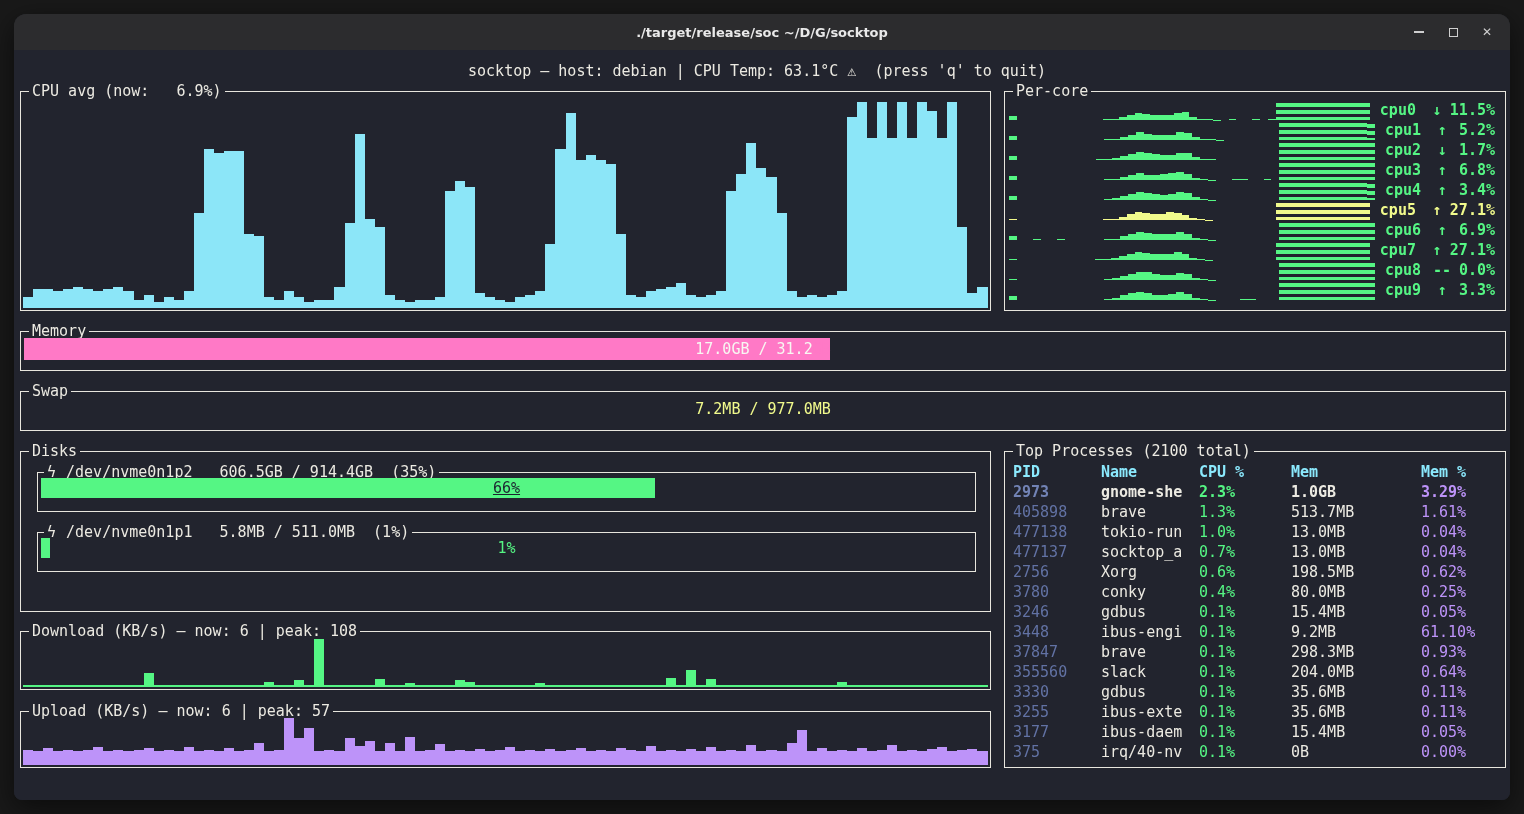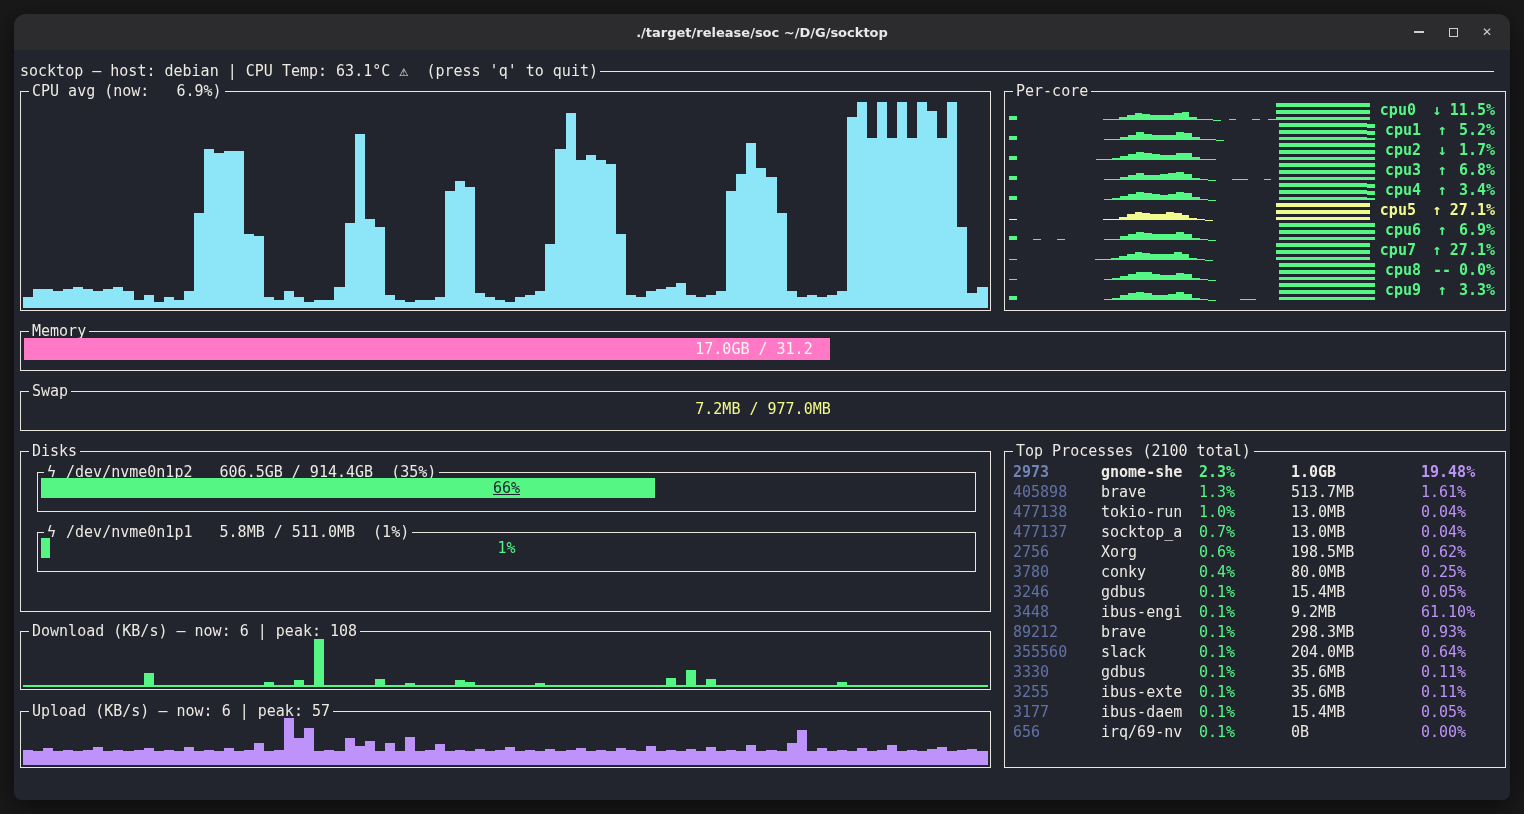--- a/index.html
+++ b/index.html
@@ -14,21 +14,21 @@
     border-radius:12px 12px 8px 8px;box-shadow:0 8px 28px rgba(0,0,0,.55);overflow:hidden;}
   .titlebar{height:36px;background:#2c2c2e;display:flex;align-items:center;justify-content:center;
     position:relative;font-family:"DejaVu Sans",sans-serif;font-size:13px;font-weight:bold;color:#e9e9e9;}
   .controls{position:absolute;right:10px;top:0;height:36px;display:flex;align-items:center;gap:8px;}
   .ctl{width:26px;height:26px;display:flex;align-items:center;justify-content:center;color:#cfcfcf;
     border-radius:50%;font-size:12px;cursor:default;}
   .ctl .box{width:9px;height:9px;border:1.5px solid #cfcfcf;display:inline-block;}
   .ctl .min{width:10px;height:2px;background:#cfcfcf;display:inline-block;}
   .content{position:relative;width:100%;height:750px;background:var(--bg);color:var(--fg);font-size:15px;}
 
-  .hdrline{position:absolute;left:6px;top:12px;right:16px;display:flex;align-items:center;white-space:pre;}
+  .hdrline{position:absolute;left:6px;top:12px;right:16px;display:flex;align-items:center;white-space:pre;flex-direction:column;}
   .hdrline .rule{flex:1;height:0;border-top:1px solid var(--border);margin-left:2px;margin-top:1px;}
 
   .panel{position:absolute;border:1px solid var(--border);}
   .ptitle{position:absolute;top:-10px;left:8px;background:var(--bg);padding:0 3px;line-height:19px;white-space:pre;}
 
   
   .bars{position:absolute;left:2px;right:2px;bottom:2px;top:4px;display:flex;align-items:flex-end;}
   .bars .b{flex:1 1 0;}
   .cpu .b{background:var(--cyan);}
   .dl .b{background:var(--green);}
@@ -1004,26 +1004,33 @@
             <div class="b" style="height: 28%;"></div>
             <div class="b" style="height: 30%;"></div>
             <div class="b" style="height: 32%;"></div>
             <div class="b" style="height: 28%;"></div>
           </div>
       </div>
 
       <div class="panel" style="left:990px;top:401px;width:502px;height:317px;">
         <span class="ptitle">Top Processes (2100 total)</span>
         <div class="ptable" id="procTable">
+            <div class="prow header">
+              <span class="c-pid">PID</span>
+              <span class="c-name">Name</span>
+              <span class="c-cpu">CPU %</span>
+              <span class="c-mem">Mem</span>
+              <span class="c-memp">Mem %</span>
+            </div>
             <div class="prow hl">
               <span class="c-pid">2973</span>
               <span class="c-name">gnome-she</span>
               <span class="c-cpu">2.3%</span>
               <span class="c-mem">1.0GB</span>
-              <span class="c-memp">19.48%</span>
+              <span class="c-memp">3.29%</span>
             </div>
             <div class="prow">
               <span class="c-pid">405898</span>
               <span class="c-name">brave</span>
               <span class="c-cpu">1.3%</span>
               <span class="c-mem">513.7MB</span>
               <span class="c-memp">1.61%</span>
             </div>
             <div class="prow">
               <span class="c-pid">477138</span>
@@ -1061,21 +1068,21 @@
               <span class="c-memp">0.05%</span>
             </div>
             <div class="prow">
               <span class="c-pid">3448</span>
               <span class="c-name">ibus-engi</span>
               <span class="c-cpu">0.1%</span>
               <span class="c-mem">9.2MB</span>
               <span class="c-memp">61.10%</span>
             </div>
             <div class="prow">
-              <span class="c-pid">89212</span>
+              <span class="c-pid">37847</span>
               <span class="c-name">brave</span>
               <span class="c-cpu">0.1%</span>
               <span class="c-mem">298.3MB</span>
               <span class="c-memp">0.93%</span>
             </div>
             <div class="prow">
               <span class="c-pid">355560</span>
               <span class="c-name">slack</span>
               <span class="c-cpu">0.1%</span>
               <span class="c-mem">204.0MB</span>
@@ -1096,22 +1103,22 @@
               <span class="c-memp">0.11%</span>
             </div>
             <div class="prow">
               <span class="c-pid">3177</span>
               <span class="c-name">ibus-daem</span>
               <span class="c-cpu">0.1%</span>
               <span class="c-mem">15.4MB</span>
               <span class="c-memp">0.05%</span>
             </div>
             <div class="prow">
-              <span class="c-pid">656</span>
-              <span class="c-name">irq/69-nv</span>
+              <span class="c-pid">375</span>
+              <span class="c-name">irq/40-nv</span>
               <span class="c-cpu">0.1%</span>
               <span class="c-mem">0B</span>
               <span class="c-memp">0.00%</span>
             </div>
           </div>
       </div>
 
     </div>
   </div>
 </div>

